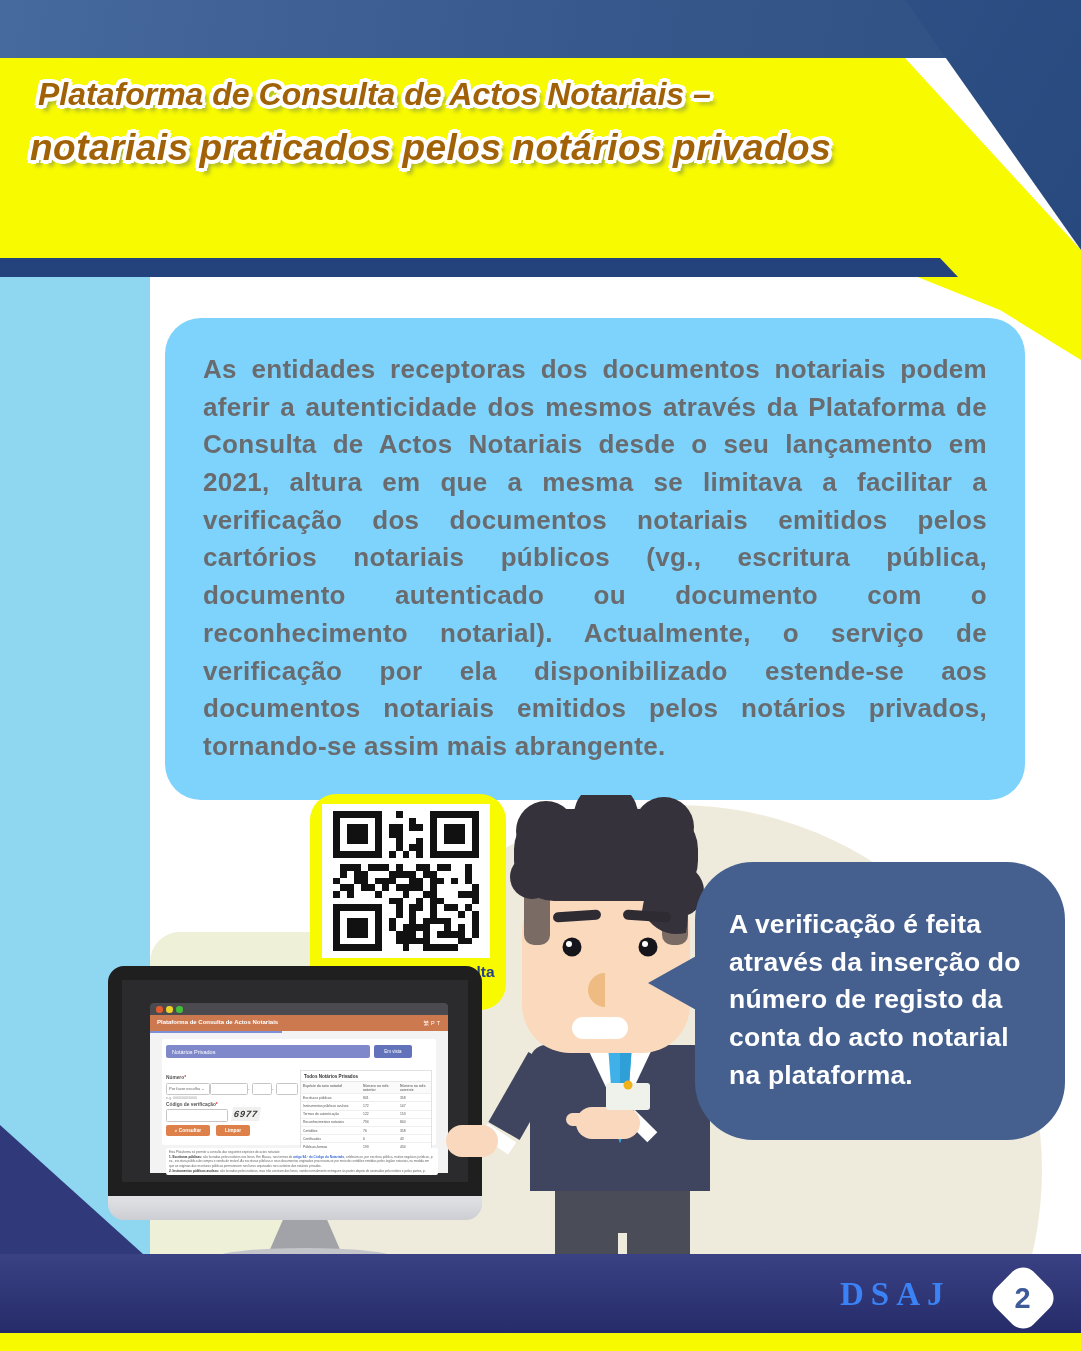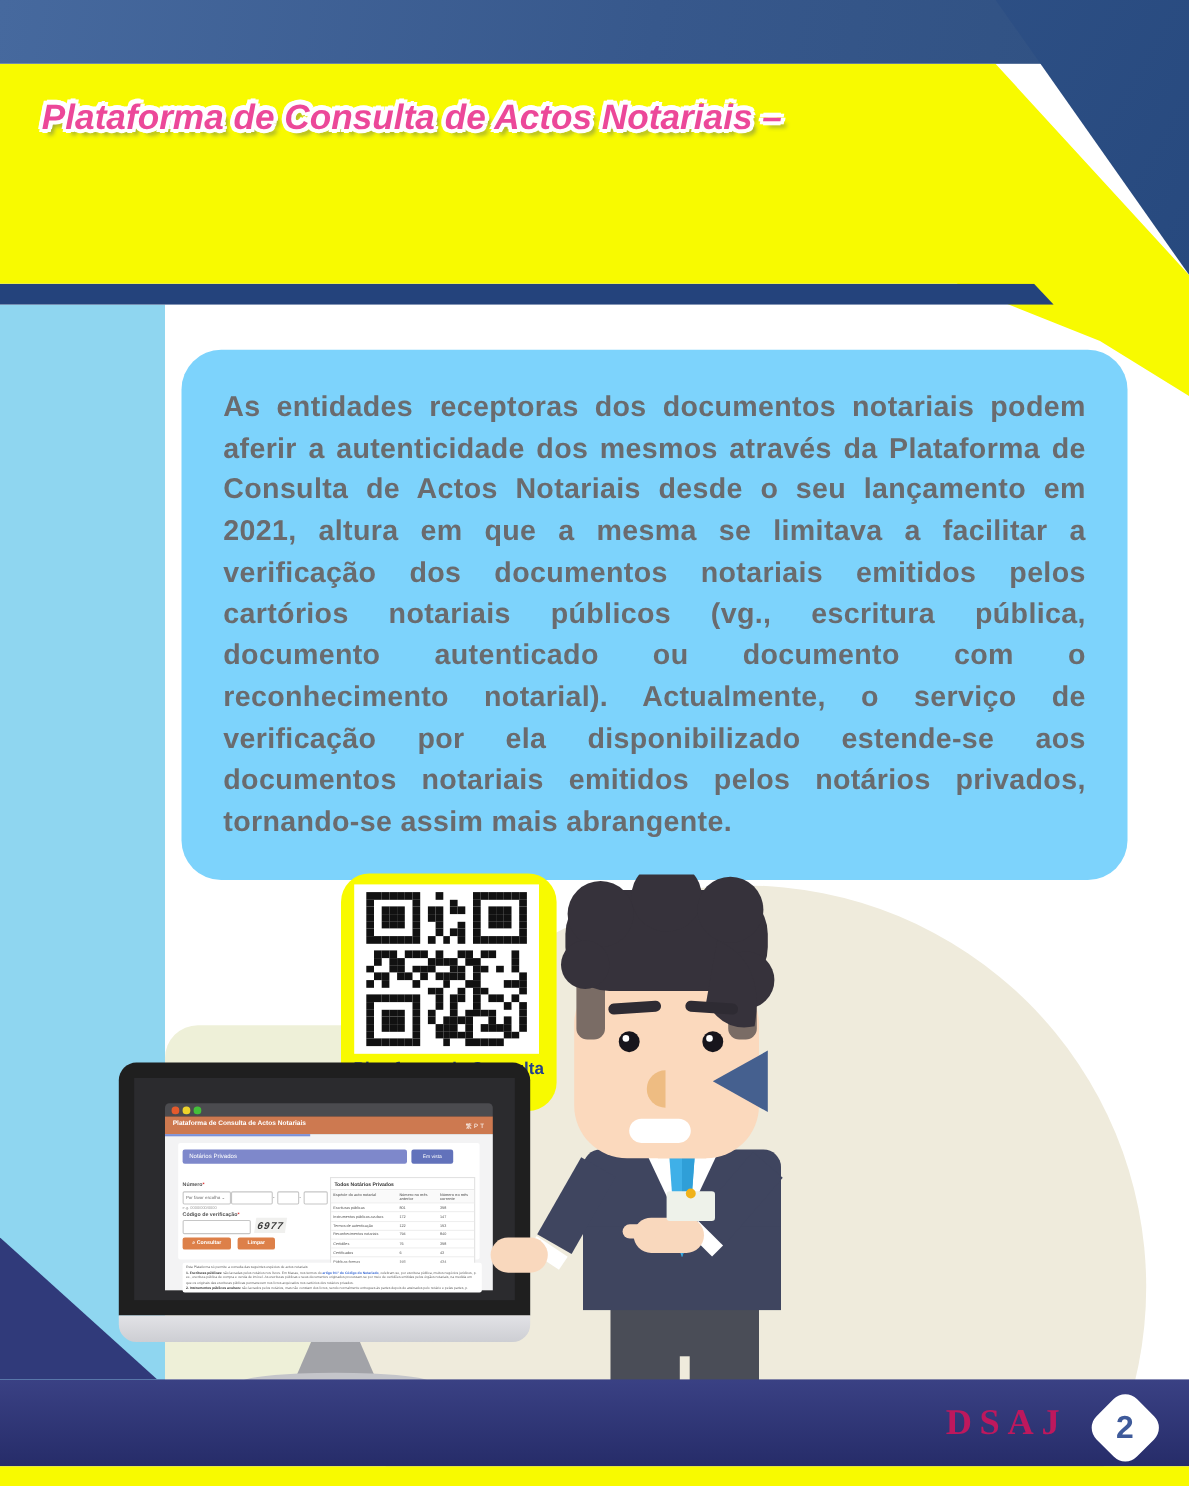--- a/index.html
+++ b/index.html
@@ -10,21 +10,21 @@
   
   .top-band{left:0;top:0;width:1081px;height:58px;
     background:linear-gradient(100deg,#46699e 0%,#37588c 55%,#2f5081 100%);}
   .corner-navy{left:0;top:0;width:1081px;height:260px;
     background:linear-gradient(120deg,#3c5f95,#27497e);
     clip-path:polygon(905px 0,1081px 0,1081px 250px);}
   .banner-yellow{left:0;top:0;width:1081px;height:380px;background:#f8fa00;
     clip-path:polygon(0 58px,905px 58px,1081px 250px,1081px 360px,1000px 310px,870px 258px,0 258px);}
   .navy-stripe{left:0;top:0;width:1081px;height:280px;background:#24437c;
     clip-path:polygon(0 258px,940px 258px,958px 277px,0 277px);}
-  .title{left:30px;top:88px;width:1010px;color:#ec4899;font-weight:bold;font-style:italic;
+  .title{left:30px;top:76px;width:1010px;color:#a16207;font-weight:bold;font-style:italic;
     text-shadow:-3px -3px 0 #fff,3px -3px 0 #fff,-3px 3px 0 #fff,3px 3px 0 #fff,
                 0 -4px 0 #fff,0 4px 0 #fff,-4px 0 0 #fff,4px 0 0 #fff,5px 6px 4px rgba(39,64,125,.45);}
   .title .l1{font-size:32px;margin:0 0 14px 8px;}
   .title .l2,.title .l3{font-size:37px;margin:0 0 10px 0;letter-spacing:.5px;}
 
   
   .sky-col{left:0;top:277px;width:150px;height:983px;background:#8fd6f0;}
   .pale-panel{left:150px;top:932px;width:408px;height:322px;background:#eef0d8;
     border-radius:30px 30px 0 0;}
   .beige-circle{left:312px;top:805px;width:730px;height:730px;border-radius:50%;background:#efebdc;}
@@ -99,21 +99,21 @@
     letter-spacing:.2px;}
   .speech-tail{left:648px;top:955px;width:0;height:0;border-top:28px solid transparent;
     border-bottom:28px solid transparent;border-right:50px solid #45608f;}
 
   
   .foot-tri{left:0;top:1125px;width:143px;height:129px;background:#303a7a;
     clip-path:polygon(0 0,100% 100%,0 100%);}
   .footer{left:0;top:1254px;width:1081px;height:79px;
     background:linear-gradient(180deg,#3a4184,#262c69);}
   .yellow-strip{left:0;top:1333px;width:1081px;height:18px;background:#f8fa00;}
-  .dsaj{left:840px;top:1276px;width:150px;text-align:center;color:#be185d;font-size:33px;
+  .dsaj{left:840px;top:1276px;width:150px;text-align:left;color:#3b82f6;font-size:33px;
     font-family:"Liberation Serif",serif;font-weight:bold;letter-spacing:7px;}
   .page-badge{left:997px;top:1272px;width:52px;height:52px;background:#fff;border-radius:15px;
     transform:rotate(45deg);}
   .page-badge span{position:absolute;left:0;top:10px;width:52px;text-align:center;
     transform:rotate(-45deg);color:#3e5a9a;font-size:29px;font-weight:bold;}
 </style>
 </head>
 <body>
 
 <div class="page">
@@ -122,20 +122,21 @@
   <div class="abs pale-panel"></div>
   <div class="abs beige-circle"></div>
 
   <div class="abs top-band"></div>
   <div class="abs banner-yellow"></div>
   <div class="abs corner-navy"></div>
   <div class="abs navy-stripe"></div>
 
   <div class="abs title">
     <div class="l1">Plataforma de Consulta de Actos Notariais –</div>
+    <div class="l3">notariais praticados pelos notários privados</div>
   </div>
 
   <div class="abs intro-card">
     <p>As entidades receptoras dos documentos notariais podem aferir a autenticidade dos mesmos através da Plataforma de Consulta de Actos Notariais desde o seu lançamento em 2021, altura em que a mesma se limitava a facilitar a verificação dos documentos notariais emitidos pelos cartórios notariais públicos (vg., escritura pública, documento autenticado ou documento com o reconhecimento notarial). Actualmente, o serviço de verificação por ela disponibilizado estende-se aos documentos notariais emitidos pelos notários privados, tornando-se assim mais abrangente.</p>
   </div>
 
   <div class="abs qr-bubble"></div>
   <div class="abs qr-tail"></div>
   <div class="abs qr-box"></div>
   <div class="abs qr-grid" id="qr">
@@ -723,20 +724,23 @@
     <rect x="203" y="116" width="48" height="10" rx="5" fill="#2e2b33" transform="rotate(4 227 121)"></rect>
     <circle cx="152" cy="152" r="9.5" fill="#17151c"></circle>
     <circle cx="149" cy="149" r="3" fill="#fff"></circle>
     <circle cx="228" cy="152" r="9.5" fill="#17151c"></circle>
     <circle cx="225" cy="149" r="3" fill="#fff"></circle>
     <path d="M185,178 a17,17 0 1 0 0,34 z" fill="#eebc82"></path>
     <rect x="152" y="222" width="56" height="22" rx="11" fill="#ffffff"></rect>
   </svg>
 
   <div class="abs speech-tail"></div>
+  <div class="abs speech">
+    <p>A verificação é feita através da inserção do número de registo da conta do acto notarial na plataforma.</p>
+  </div>
 
   <div class="abs foot-tri"></div>
   <div class="abs footer"></div>
   <div class="abs yellow-strip"></div>
   <div class="abs dsaj">DSAJ</div>
   <div class="abs page-badge">
     <span>2</span>
   </div>
 
 </div>

